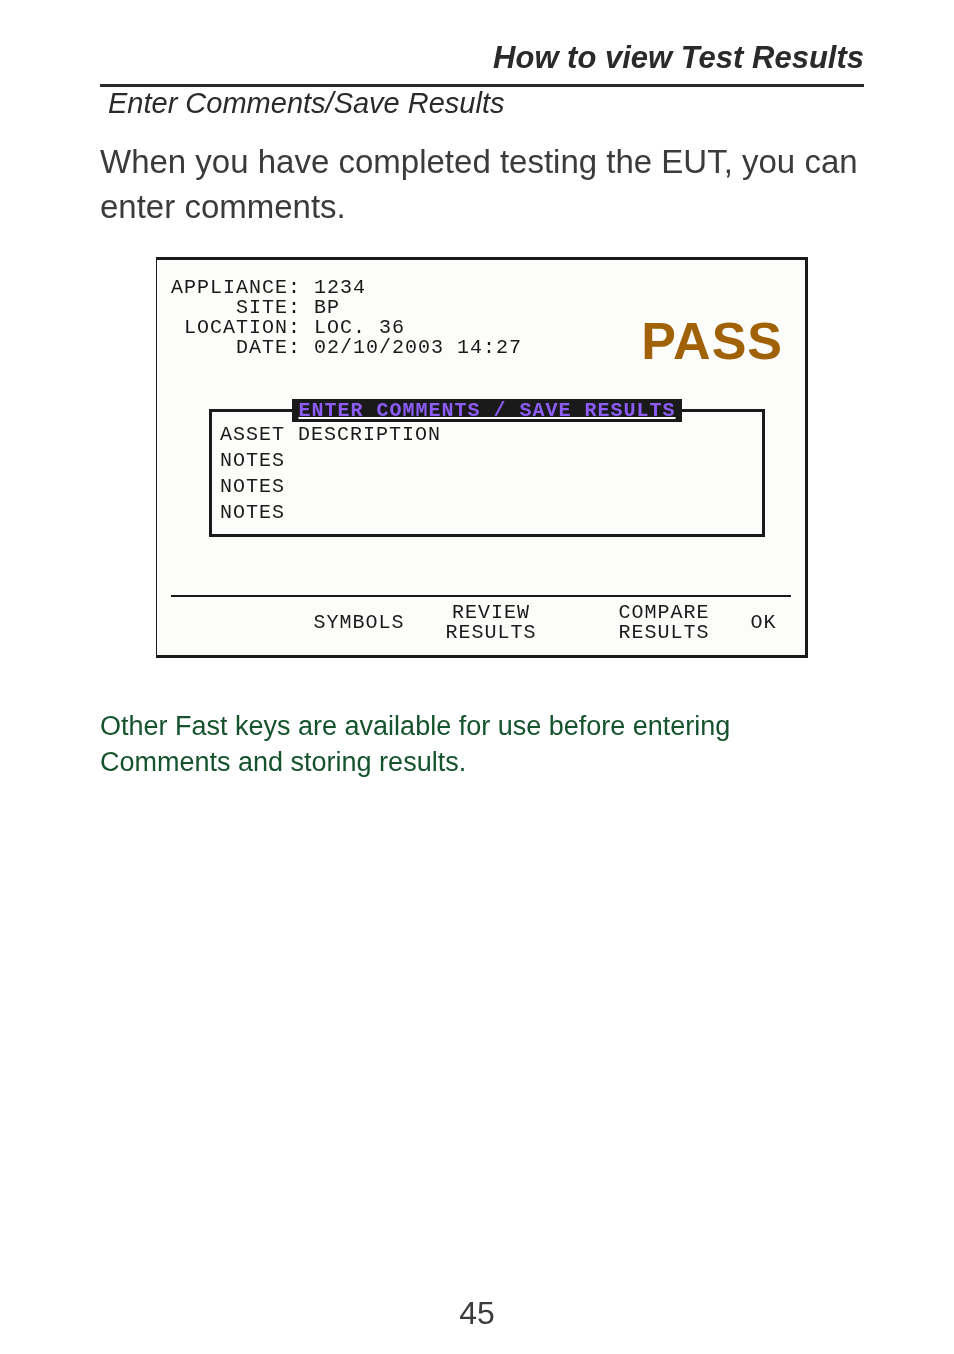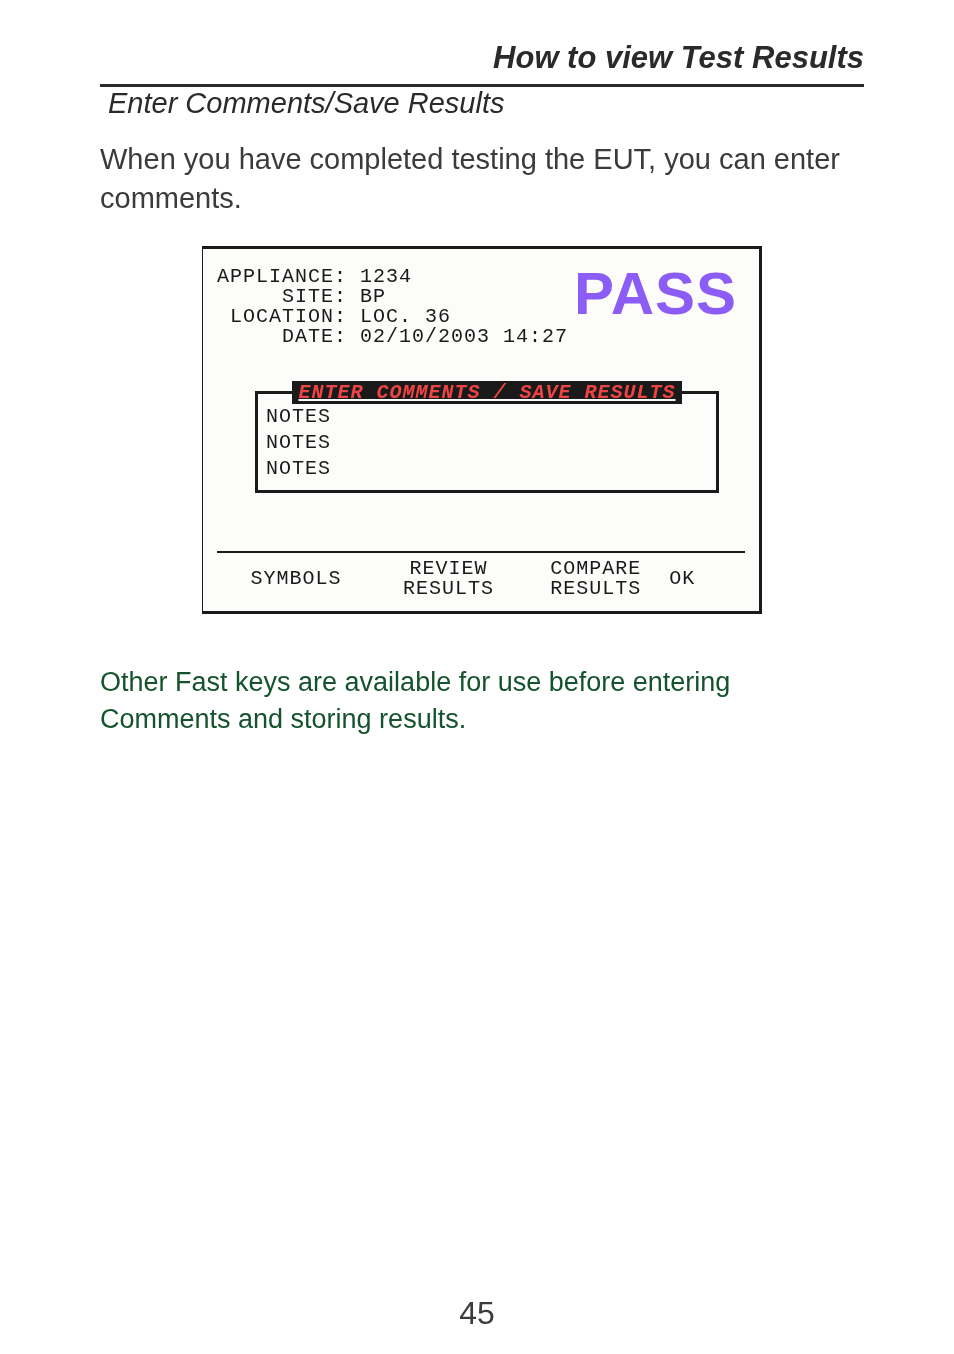--- a/index.html
+++ b/index.html
@@ -30,28 +30,28 @@
       border-bottom: 3px solid #2a2a2a;
     }
     .section-title {
       font-style: italic;
       font-size: 29px;
       color: #2a2a2a;
       margin-bottom: 20px;
       margin-left: 8px;
     }
     .intro-para {
-      font-size: 29px;
+      font-size: 33px;
       color: #3b3b3b;
       margin-bottom: 28px;
       line-height: 1.35;
     }
     
     .screen-frame {
-      width: 560px;
+      width: 652px;
       margin: 0 auto 50px auto;
       border: 3px solid #1a1a1a;
       border-width: 3px 3px 3px 1px;
       background: #fcfcfa;
       padding: 18px 14px 6px 14px;
       font-family: "Courier New", monospace;
       color: #1a1a1a;
       position: relative;
     }
     .screen-top {
@@ -65,54 +65,54 @@
       line-height: 1.0;
       letter-spacing: 1px;
       white-space: pre;
     }
     .kv-row {
       display: block;
     }
     .pass-badge {
       font-family: Arial, sans-serif;
       font-weight: 900;
-      font-size: 60px;
-      letter-spacing: 1px;
-      color: #8b5cf6;
+      font-size: 52px;
+      letter-spacing: 1px;
+      color: #a16207;
       padding-right: 8px;
       line-height: 0.9;
+      margin-top: 40px;
     }
     .comments-box-wrap {
       margin: 44px 26px 10px 38px;
     }
     .comments-box {
       border: 3px solid #1a1a1a;
       padding: 4px 8px 8px 8px;
       position: relative;
     }
     .comments-legend {
       position: absolute;
       top: -13px;
       left: 8px;
       right: 8px;
       text-align: center;
       white-space: nowrap;
     }
     .comments-legend-inner {
       display: inline-block;
       background: #1a1a1a;
-      color: #ef4444;
+      color: #8b5cf6;
       font-family: "Courier New", monospace;
       font-size: 20px;
       font-weight: bold;
       letter-spacing: 1px;
       padding: 0 6px;
       text-decoration: underline;
       text-decoration-color: #fcfcfa;
-      font-style: italic;
     }
     .comments-body {
       font-family: "Courier New", monospace;
       font-size: 20px;
       letter-spacing: 1px;
       line-height: 1.3;
       padding-top: 6px;
     }
     .comments-line {
       display: block;
@@ -127,22 +127,23 @@
     .softkey {
       font-family: "Courier New", monospace;
       font-size: 20px;
       letter-spacing: 1px;
       text-align: center;
       line-height: 1.0;
       white-space: pre;
     }
     .softkey.sk1 {
       flex: 0 0 30%;
-      text-align: center;
+      text-align: right;
       padding-left: 0;
+      margin-left: 48px;
     }
     .softkey.sk2 {
       flex: 0 0 28%;
     }
     .softkey.sk3 {
       flex: 0 0 28%;
     }
     .softkey.sk4 {
       flex: 0 0 14%;
       text-align: left;
@@ -178,20 +179,21 @@
       <div class="kv-block"><span class="kv-row"><span>APPLIANCE:</span> <span>1234</span></span><span class="kv-row">     <span>SITE:</span> <span>BP</span></span><span class="kv-row"> <span>LOCATION:</span> <span>LOC. 36</span></span><span class="kv-row">     <span>DATE:</span> <span>02/10/2003 14:27</span></span></div>
       <div class="pass-badge">PASS</div>
     </div>
 
     <div class="comments-box-wrap">
       <div class="comments-box">
         <div class="comments-legend">
           <span class="comments-legend-inner">ENTER COMMENTS / SAVE RESULTS</span>
         </div>
         <div class="comments-body">
+          <span class="comments-line">ASSET DESCRIPTION</span>
           <span class="comments-line">NOTES</span>
           <span class="comments-line">NOTES</span>
           <span class="comments-line">NOTES</span>
         </div>
       </div>
     </div>
 
     <div class="softkeys">
       <div class="softkey sk1">SYMBOLS</div>
       <div class="softkey sk2">REVIEW

